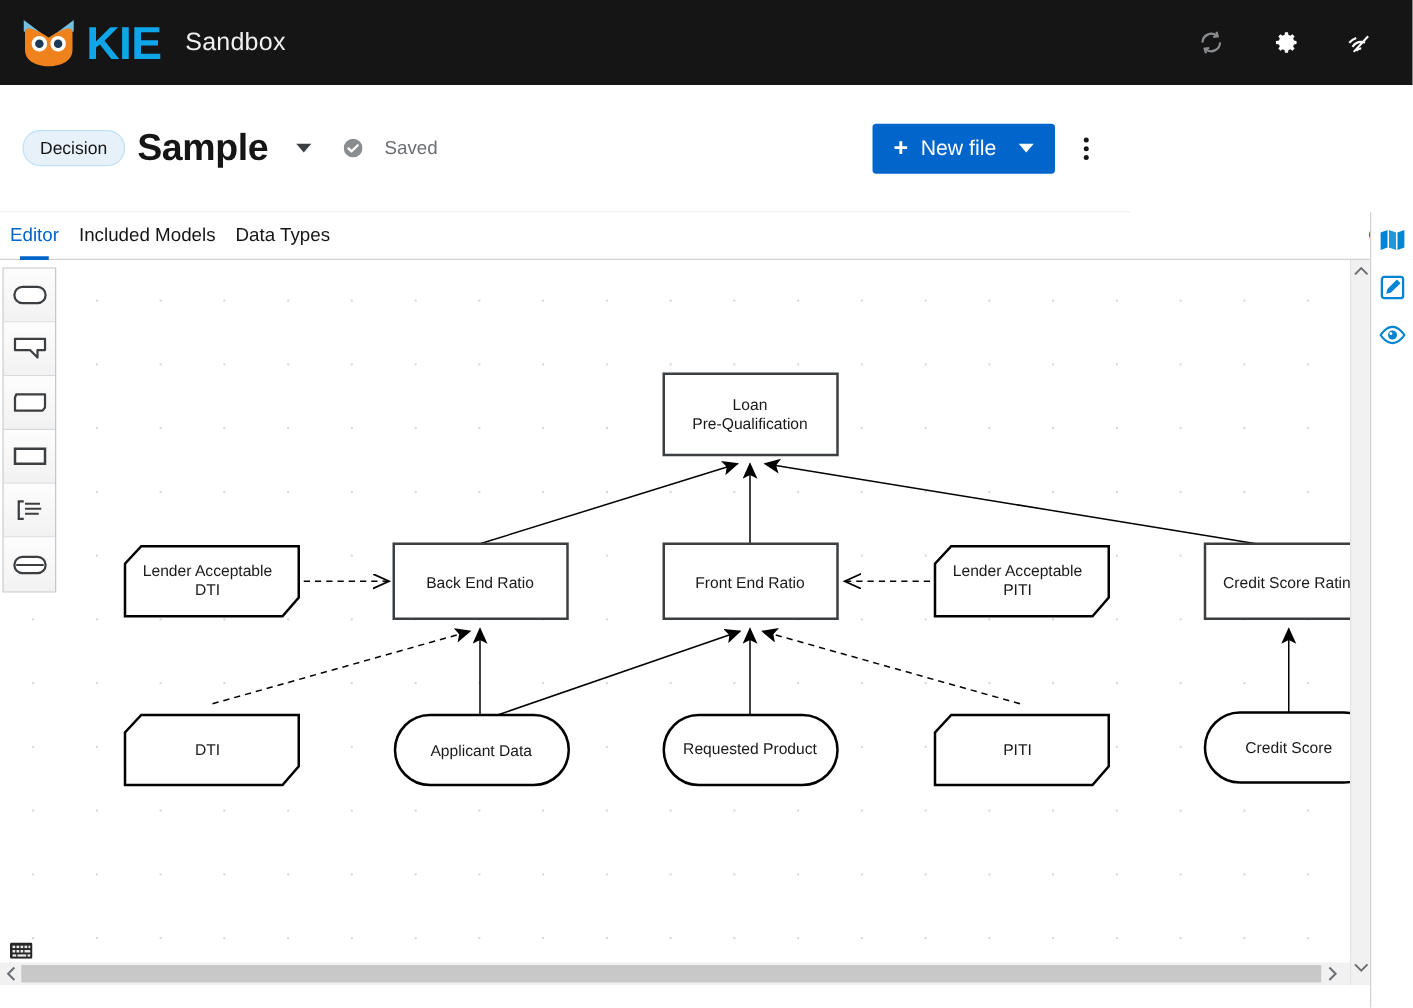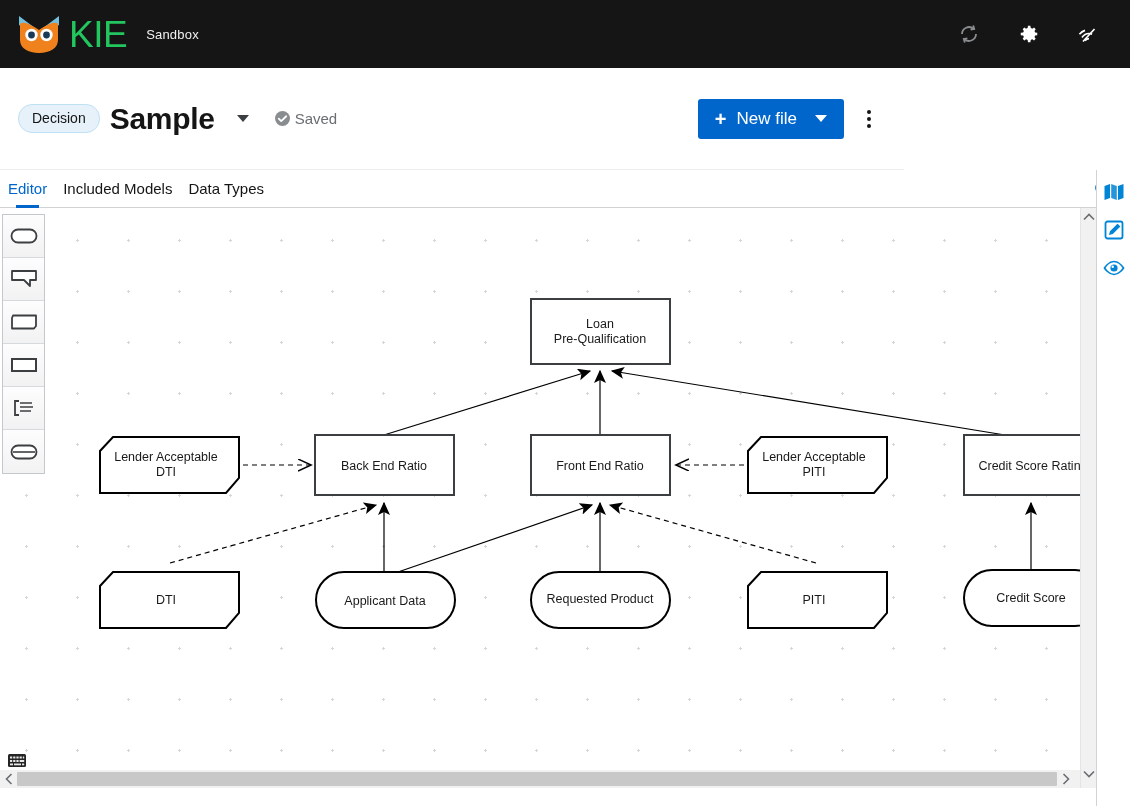--- a/index.html
+++ b/index.html
@@ -10,25 +10,25 @@
   }
 
   
   .masthead {
     position: absolute; left: 0; top: 0; width: 1130px; height: 68px;
     background: #151515; display: flex; align-items: center;
   }
   .brand { display: flex; align-items: center; padding-left: 16px; }
   .owl { width: 46px; height: 40px; position: relative; margin-right: 7px; }
   .brand-kie {
-    color: #22c55e; font-size: 37px; font-weight: normal; letter-spacing: -0.5px;
+    color: #0ea5e9; font-size: 37px; font-weight: bold; letter-spacing: -0.5px;
     line-height: 1; font-family: "Liberation Sans", sans-serif;
   }
   .brand-sub {
-    color: #f0f0f0; font-size: 13px; margin-left: 19px; letter-spacing: .2px;
+    color: #f0f0f0; font-size: 20px; margin-left: 19px; letter-spacing: .2px;
   }
   .masthead-tools {
     margin-left: auto; display: flex; align-items: center; gap: 26px;
     padding-right: 24px;
   }
   .mh-btn {
     width: 34px; height: 34px; display: flex; align-items: center;
     justify-content: center; cursor: pointer; background: none; border: none;
   }
 
@@ -46,21 +46,21 @@
   .file-name {
     font-size: 30px; font-weight: bold; color: #151515; margin-left: 10px;
     letter-spacing: -0.3px;
   }
   .caret-dark {
     width: 0; height: 0; border-left: 6px solid transparent;
     border-right: 6px solid transparent; border-top: 7px solid #3c3f42;
     margin-left: 22px; cursor: pointer;
   }
   .saved {
-    display: flex; align-items: center; gap: 5px; margin-left: 26px;
+    display: flex; align-items: center; gap: 18px; margin-left: 26px;
     color: #6a6e73; font-size: 15px;
   }
   .toolbar-right { margin-left: auto; display: flex; align-items: center; }
   .btn-primary {
     background: #0066cc; color: #fff; border: none; border-radius: 3px;
     height: 40px; display: flex; align-items: center; padding: 0 17px;
     font-size: 17px; cursor: pointer; gap: 10px;
   }
   .btn-primary .plus { font-size: 20px; font-weight: bold; line-height: 1; }
   .btn-caret {

